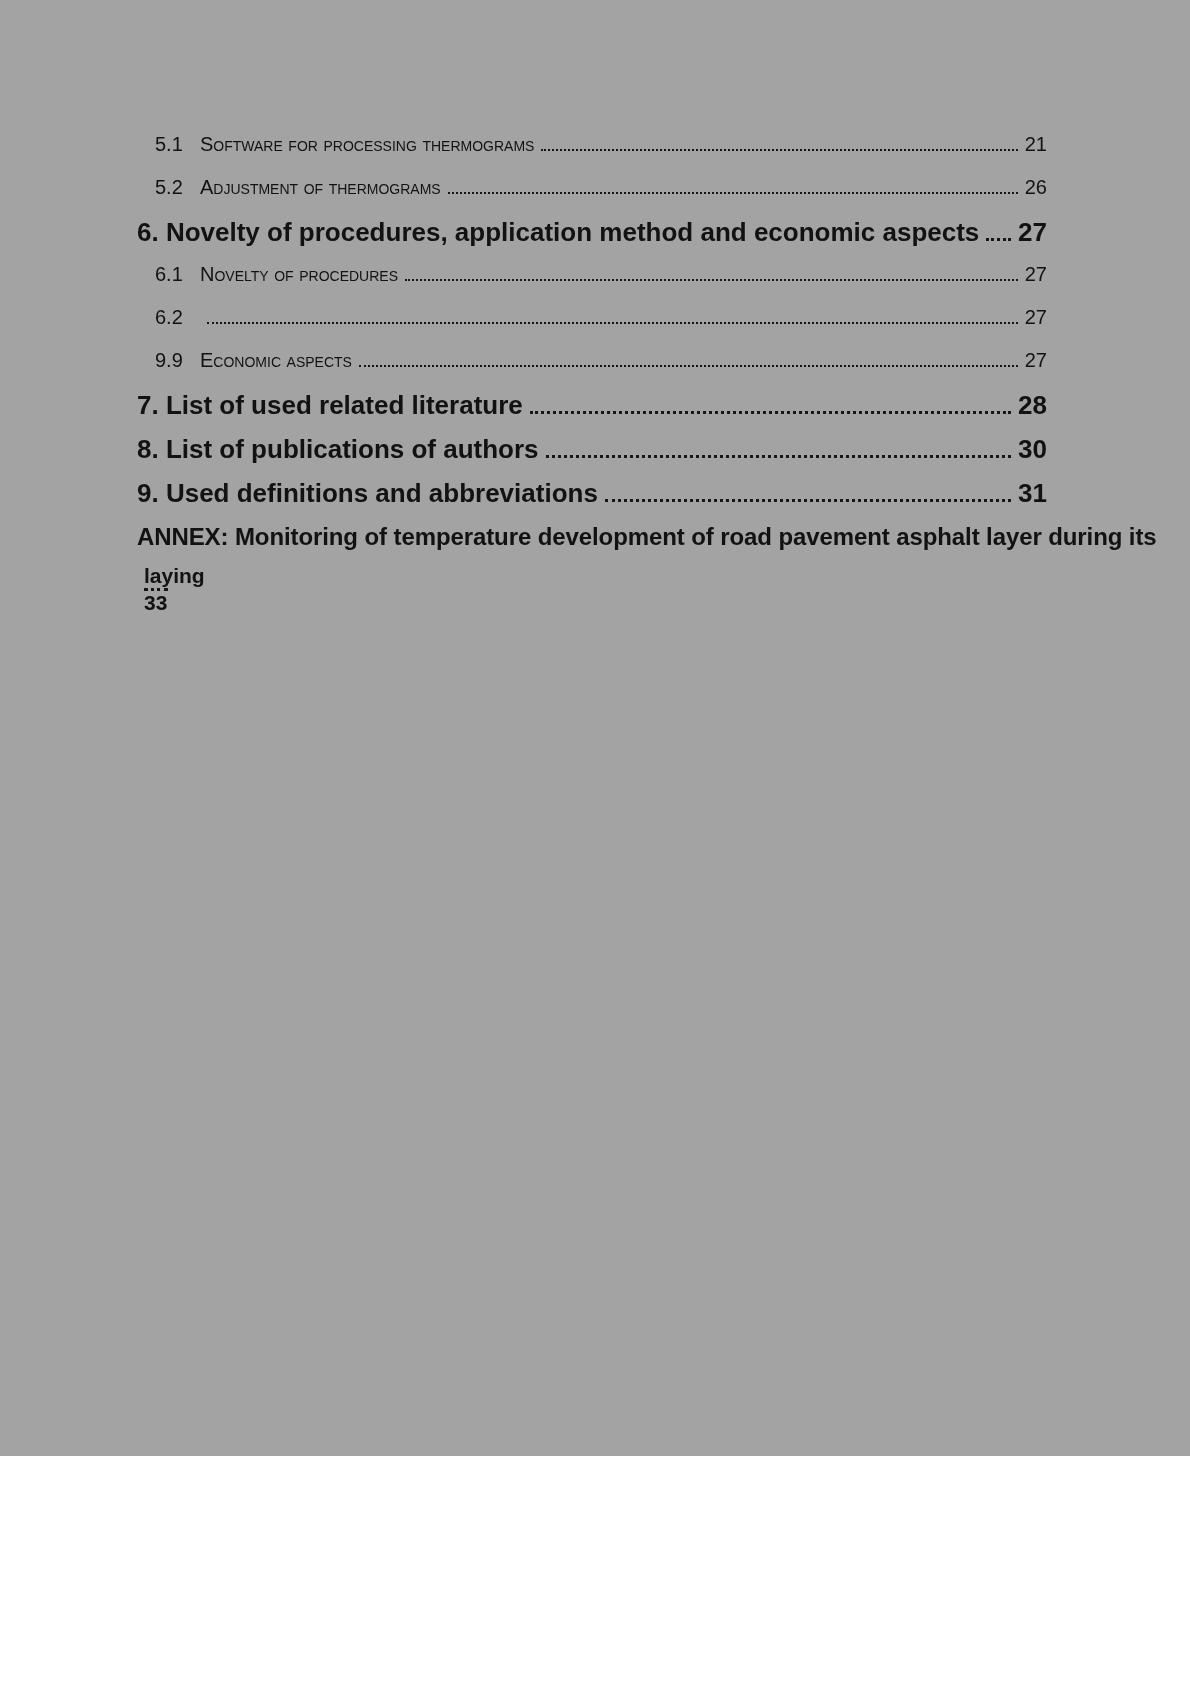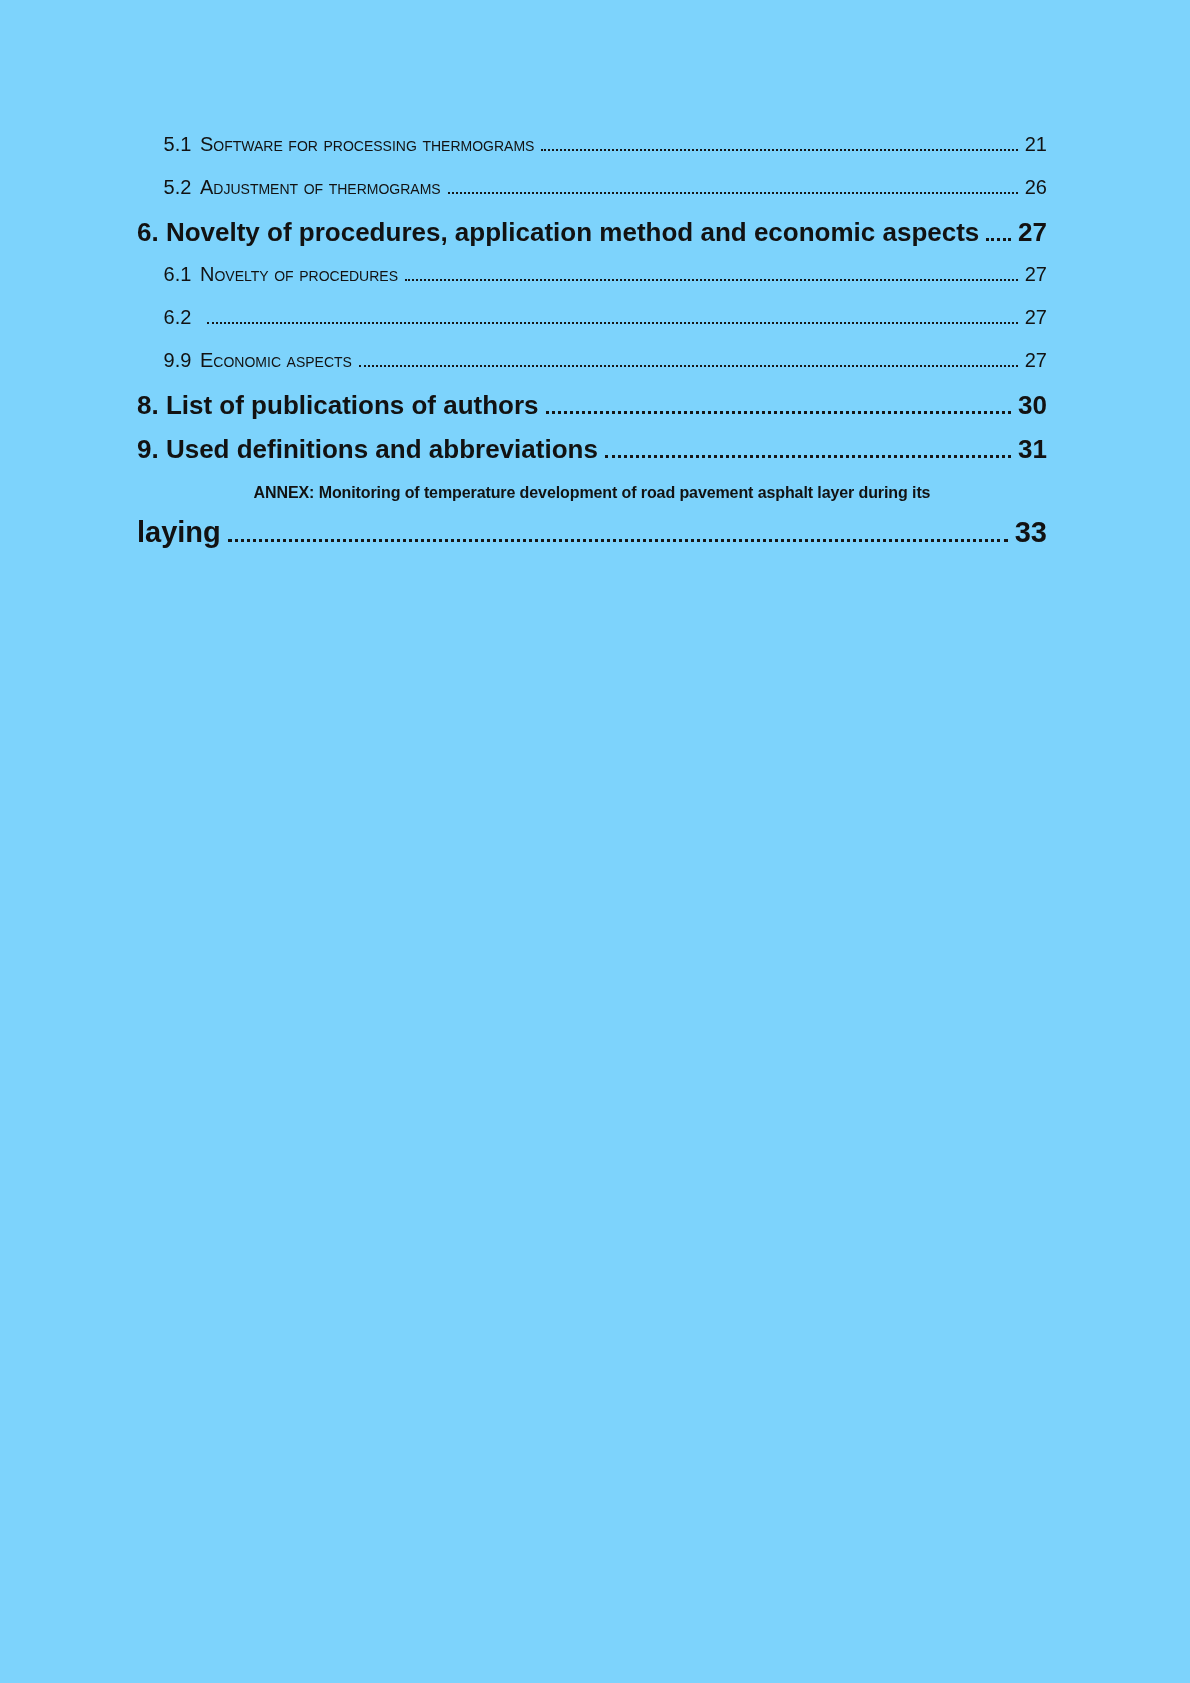--- a/index.html
+++ b/index.html
@@ -9,24 +9,23 @@
   }
   body {
     width: 1190px;
     height: 1683px;
     font-family: "Liberation Sans", sans-serif;
     color: #121212;
   }
   .page {
     position: relative;
     width: 1190px;
-    height: 1683px;
-    background: #7dd3fc;
+    height: 1456px;
+    background: #a3a3a3;
     overflow: hidden;
-    text-align: center;
   }
   .toc {
     position: absolute;
     left: 137px;
     right: 143px;
     top: 134px;
   }
   .row {
     display: flex;
     align-items: baseline;
@@ -68,31 +67,32 @@
   .row.annex-last .leader {
     border-bottom-width: 3px;
   }
   .pagenum {
     flex: 0 0 auto;
     margin-left: 2px;
   }
   
   .annex-first {
     font-weight: 700;
-    font-size: 16px;
+    font-size: 24px;
     line-height: 24px;
     letter-spacing: -0.1px;
     white-space: nowrap;
     margin-bottom: 15px;
   }
   .row.annex-last {
-    font-size: 29px;
+    font-size: 21px;
     line-height: 24px;
     font-weight: 700;
     margin-bottom: 16px;
+    flex-direction: column;
   }
 </style>
 </head>
 <body>
 
 <div class="page">
   <div class="toc" id="toc">
       <div class="row sub">
         <span class="num">5.1</span>
         <span class="label">Software for processing thermograms</span>
@@ -121,20 +121,25 @@
         <span class="leader"></span>
         <span class="pagenum">27</span>
       </div>
       <div class="row sub">
         <span class="num">9.9</span>
         <span class="label">Economic aspects</span>
         <span class="leader"></span>
         <span class="pagenum">27</span>
       </div>
       <div class="row main">
+        <span class="label">7. List of used related literature</span>
+        <span class="leader"></span>
+        <span class="pagenum">28</span>
+      </div>
+      <div class="row main">
         <span class="label">8. List of publications of authors</span>
         <span class="leader"></span>
         <span class="pagenum">30</span>
       </div>
       <div class="row main">
         <span class="label">9. Used definitions and abbreviations</span>
         <span class="leader"></span>
         <span class="pagenum">31</span>
       </div>
       <div class="annex-first">ANNEX: Monitoring of temperature development of road pavement asphalt layer during its</div>

